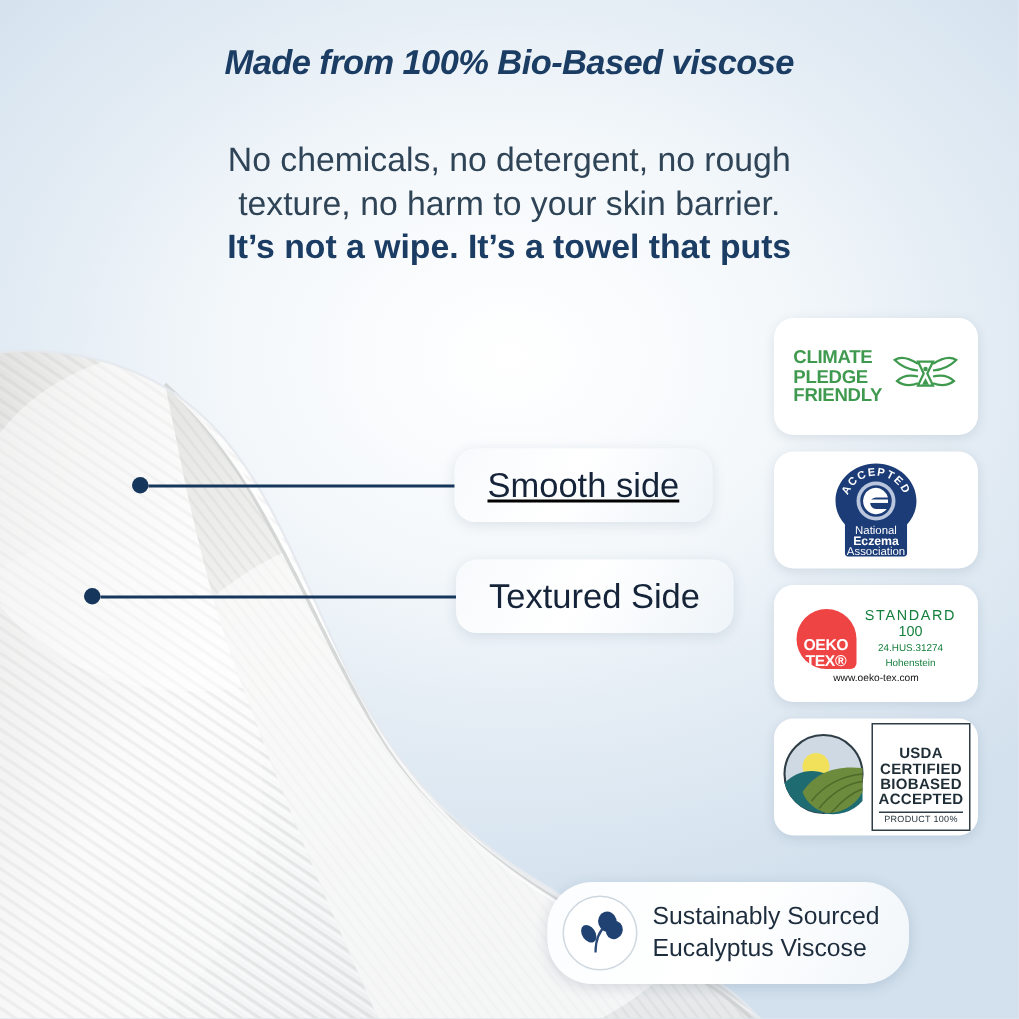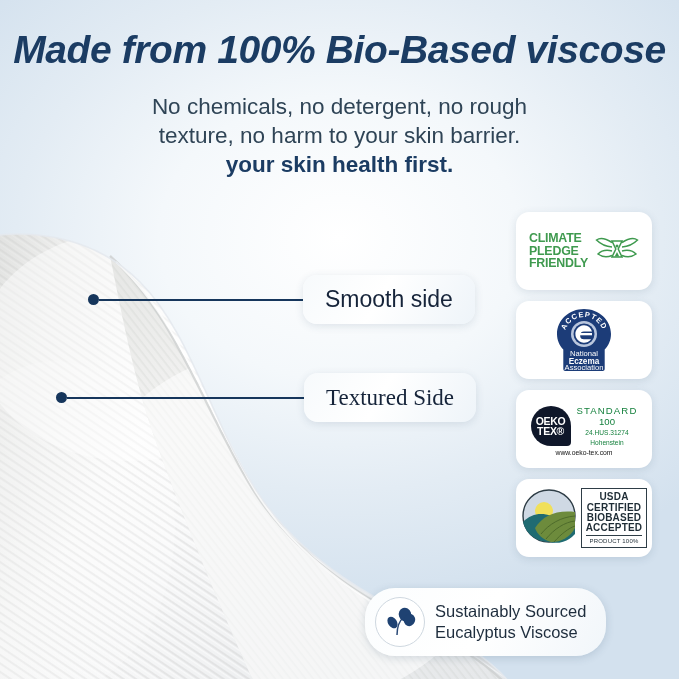--- a/index.html
+++ b/index.html
@@ -11,21 +11,21 @@
   #stage{
     position:relative;width:679px;height:679px;overflow:hidden;
     background:
       radial-gradient(ellipse 70% 55% at 50% 35%, #ffffff 0%, #f4f8fb 38%, #e3ecf4 68%, #d3e1ee 100%),
       linear-gradient(135deg,#cfdeeb 0%,#eef4f9 45%,#d6e3ef 100%);
   }
 
   
   .headline{
     position:absolute;left:0;right:0;top:28px;text-align:center;
-    font-size:39px;font-weight:bold;font-style:italic;
+    font-size:23px;font-weight:bold;font-style:italic;
     color:#1b3c63;letter-spacing:-0.4px;white-space:nowrap;
   }
   .sub{
     position:absolute;left:0;right:0;top:92px;text-align:center;
     color:#2f4456;font-size:22.5px;line-height:29px;
   }
   .sub .b{font-weight:bold;color:#1b3c63;}
 
   
   .towel-wrap{
@@ -44,23 +44,23 @@
   }
   .pill{
     margin-left:-1px;
     background:linear-gradient(120deg,#f7fafc 0%,#ffffff 45%,#eef4f9 100%);
     border-radius:14px;
     padding:13px 22px;
     color:#16243a;font-size:23px;line-height:1;
     white-space:nowrap;
     box-shadow:0 2px 9px rgba(40,70,100,.13);
   }
-  #callout-smooth{left:88px;top:275px;}
+  #callout-smooth{left:88px;top:299px;text-decoration:underline;}
   #callout-smooth .leader{width:205px;}
-  #callout-textured{left:56px;top:373px;font-family:Liberation Serif, serif;}
+  #callout-textured{left:56px;top:373px;}
   #callout-textured .leader{width:238px;}
 
   
   .badges{position:absolute;left:516px;top:212px;width:136px;}
   .card{
     background:#fff;border-radius:13px;
     box-shadow:0 2px 8px rgba(40,70,100,.13);
     height:78px;margin-bottom:11px;
     display:flex;align-items:center;justify-content:center;
     overflow:hidden;
@@ -73,36 +73,36 @@
     letter-spacing:-0.2px;text-align:left;
   }
 
   
   .nea{display:flex;flex-direction:column;align-items:center;}
 
   
   .oeko{display:flex;flex-direction:column;align-items:center;width:100%;padding-top:3px;}
   .oeko-row{display:flex;align-items:center;gap:6px;}
   .oeko-mark{
-    width:40px;height:40px;background:#0f172a;
+    width:40px;height:40px;background:#ef4444;
     border-radius:50% 50% 4px 50%;
-    display:flex;flex-direction:column;align-items:center;justify-content:center;
+    display:flex;flex-direction:column;align-items:center;justify-content:flex-end;
     color:#fff;font-weight:bold;font-size:10.5px;line-height:10.5px;
     letter-spacing:-0.3px;
   }
   .oeko-right{text-align:center;color:#15803d;}
   .oeko-std{font-size:9.6px;letter-spacing:1.1px;line-height:11px;}
   .oeko-num{font-size:9.6px;line-height:11px;}
   .oeko-cert{font-size:6.6px;line-height:8px;margin-top:2px;}
   .oeko-url{font-size:6.8px;color:#111;margin-top:2px;}
 
   
   .usda{display:flex;align-items:center;gap:4px;}
   .usda-txt{
-    border:1px solid #2e3d46;padding:3px 4px 2px 4px;
+    border:1px solid #2e3d46;padding:15px 4px 2px 4px;
     text-align:center;color:#1f2d36;
   }
   .usda-l{font-weight:bold;font-size:10px;line-height:10.4px;letter-spacing:.2px;}
   .usda-s{font-size:6px;line-height:8px;border-top:1px solid #2e3d46;margin-top:1px;padding-top:1px;letter-spacing:.2px;}
 
   
   #eucalyptus-pill{
     position:absolute;left:365px;top:588px;
     display:flex;align-items:center;gap:10px;
     background:linear-gradient(120deg,#fbfdfe 0%,#ffffff 50%,#f1f6fa 100%);
@@ -119,21 +119,21 @@
 </head>
 <body>
 
 <div id="stage">
 
   <div class="headline">Made from 100% Bio-Based viscose</div>
 
   <div class="sub">
     <div>No chemicals, no detergent, no rough</div>
     <div>texture, no harm to your skin barrier.</div>
-    <div class="b">your skin health first.</div>
+    <div class="b">It’s not a wipe. It’s a towel that puts</div>
   </div>
 
   <div class="towel-wrap">
     <svg class="towel-svg" width="560" height="500" viewBox="0 0 560 500">
       <defs>
         <linearGradient id="tg1" x1="0" y1="0" x2="1" y2="0.6">
           <stop offset="0%" stop-color="#e9e9e7"></stop>
           <stop offset="18%" stop-color="#f6f6f5"></stop>
           <stop offset="45%" stop-color="#ffffff"></stop>
           <stop offset="72%" stop-color="#f2f3f4"></stop>

